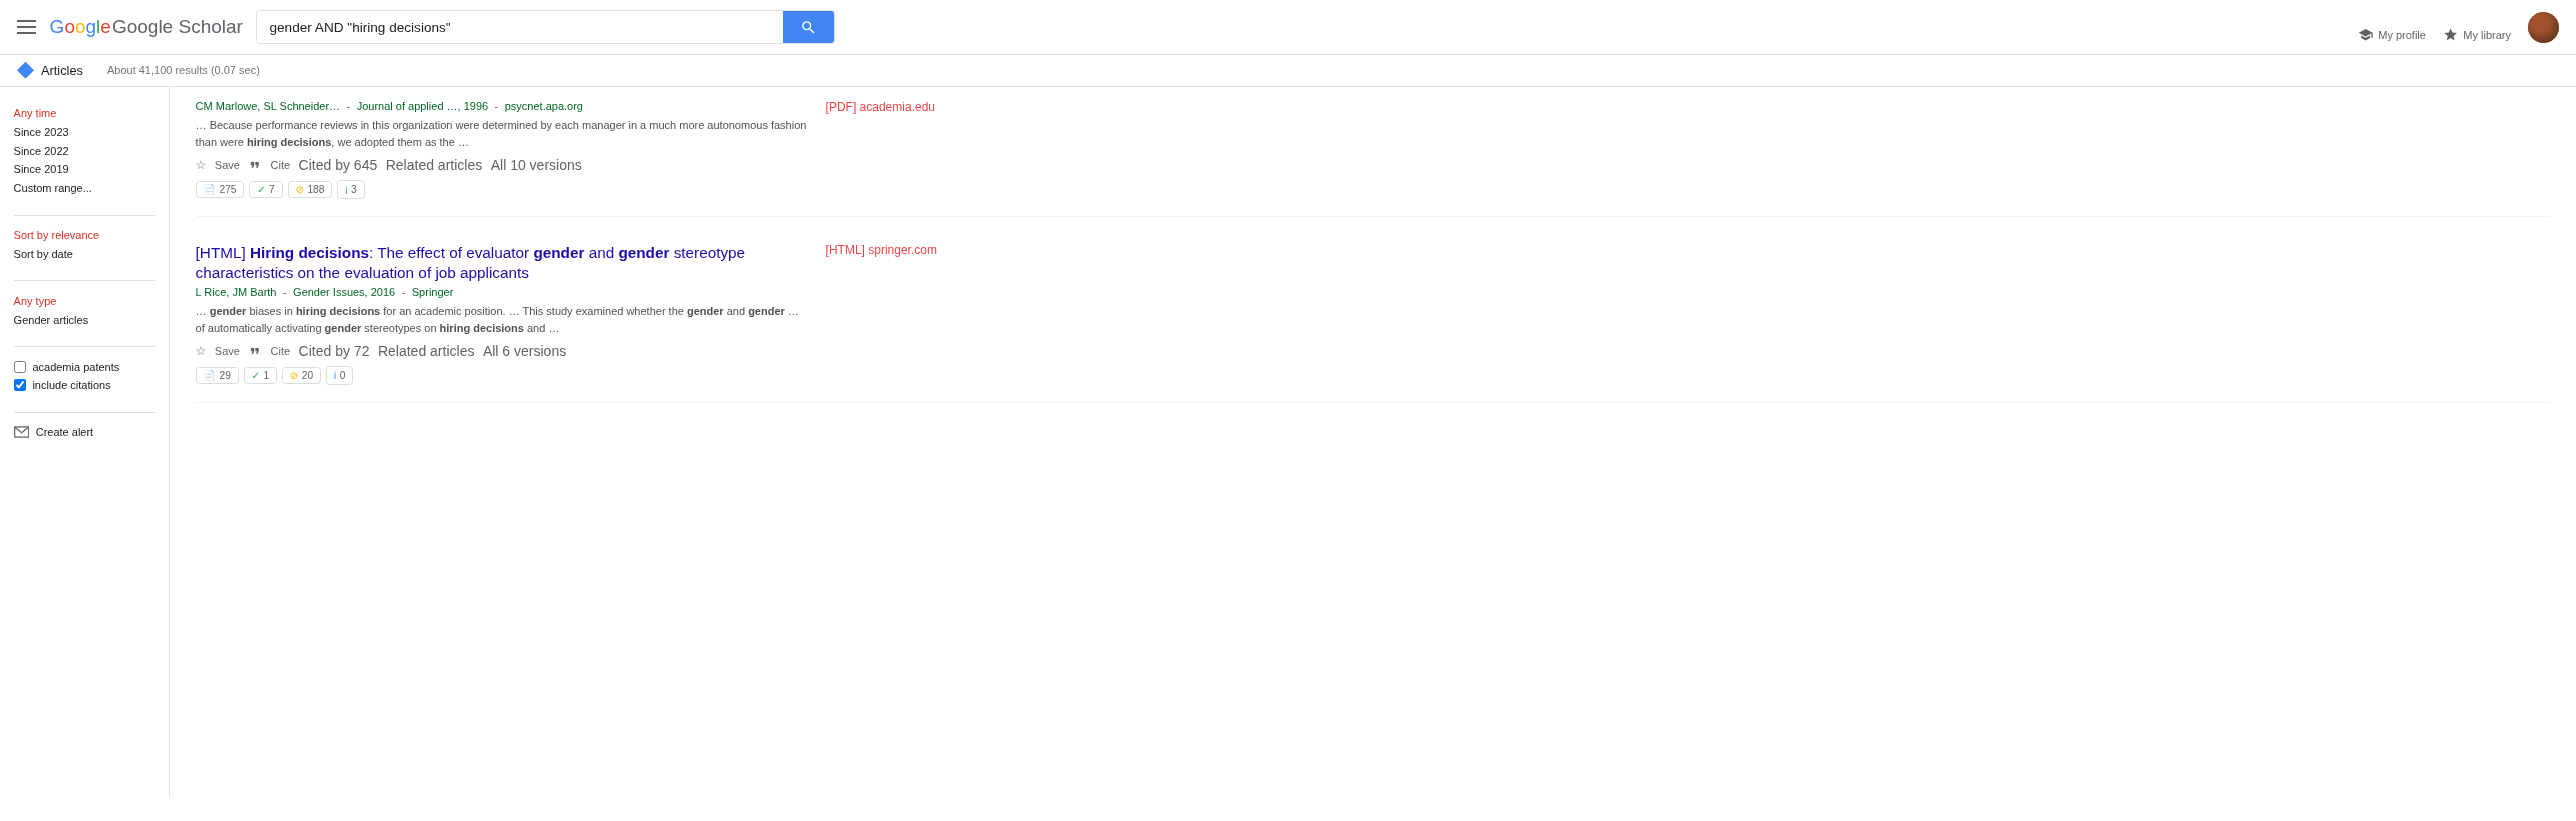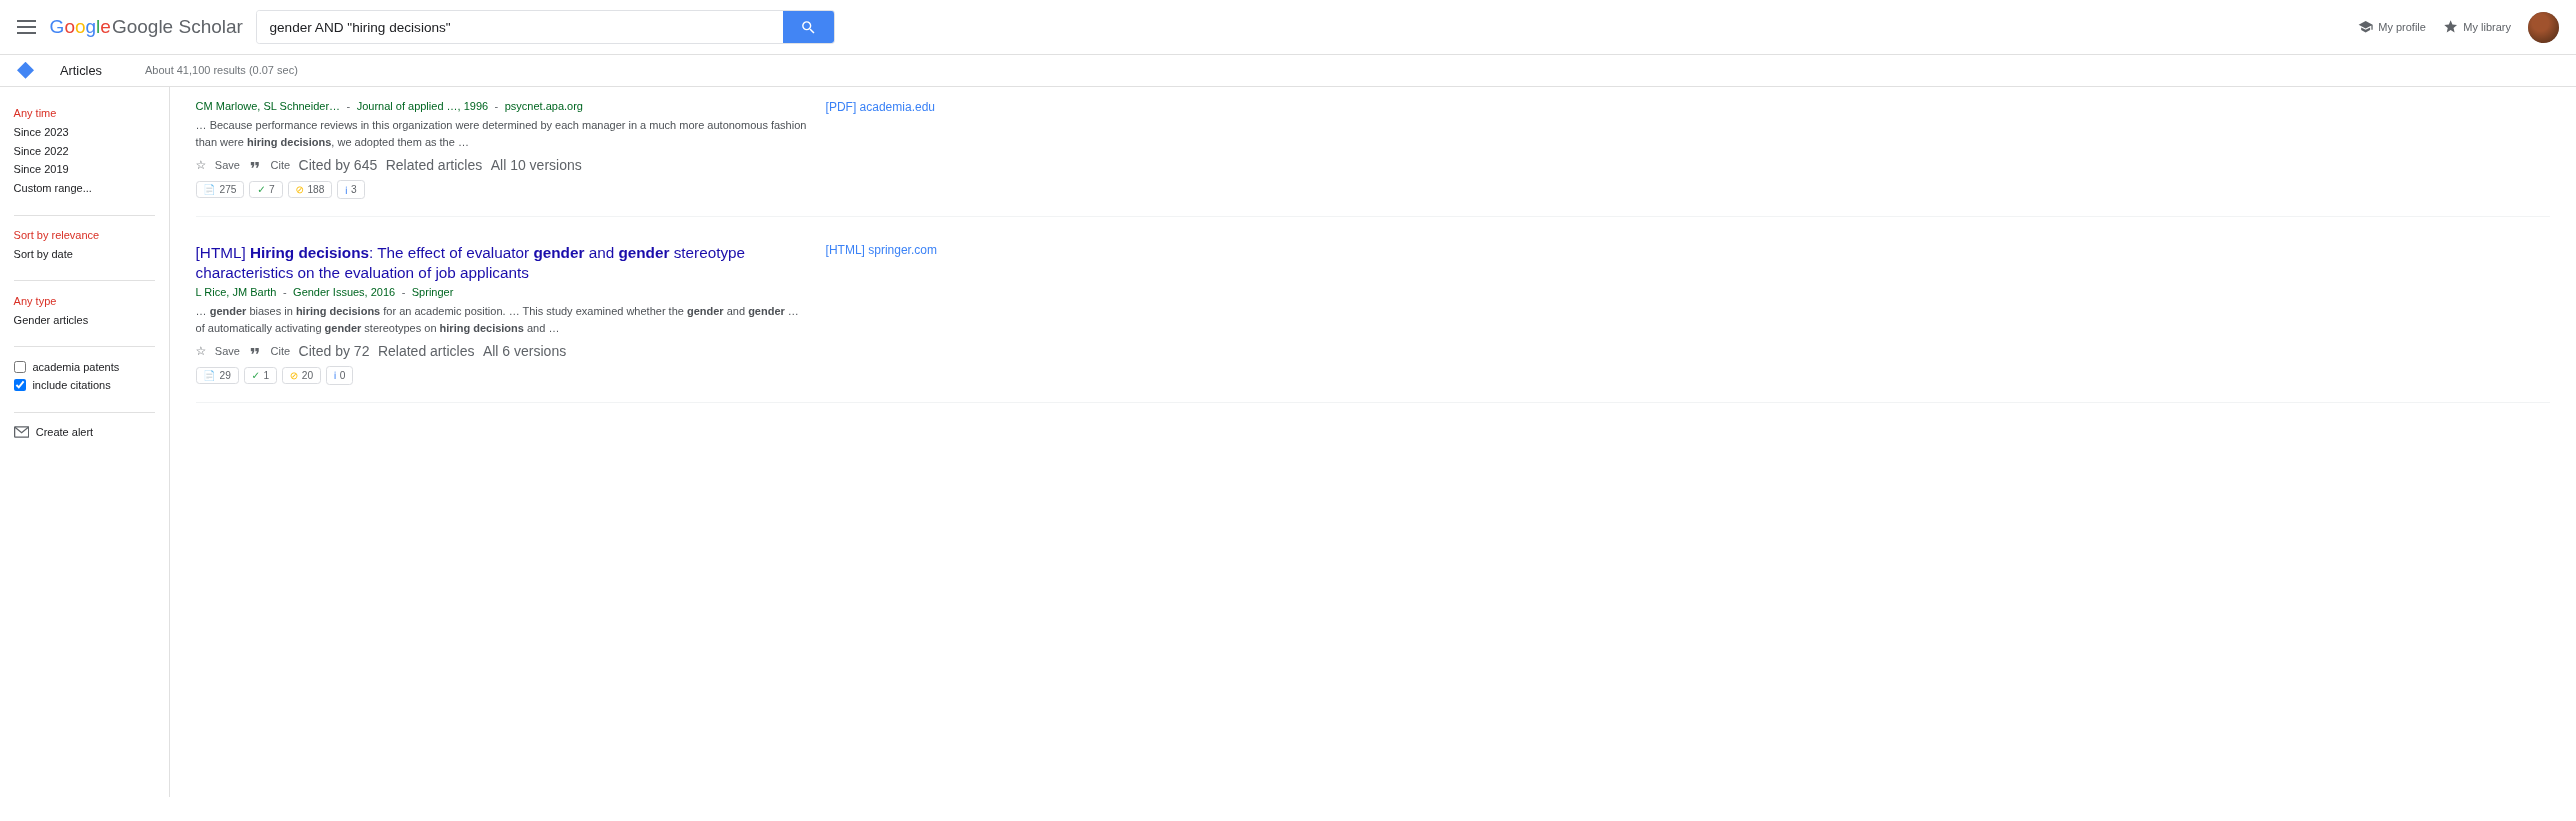--- a/index.html
+++ b/index.html
@@ -55,21 +55,21 @@
       padding: 0 17px;
       display: flex;
       align-items: center;
       justify-content: center;
     }
     .search-button svg { width: 17px; height: 17px; fill: white; }
 
     .header-right {
       margin-left: auto;
       display: flex;
-      align-items: center;
+      align-items: flex-end;
       gap: 17px;
     }
     .header-link {
       display: flex;
       align-items: center;
       gap: 5.1px;
       color: #5f6368;
       font-size: 11px;
       cursor: pointer;
       text-decoration: none;
@@ -86,21 +86,21 @@
       background: radial-gradient(circle at 40% 35%, #a0522d 30%, #6d3a1f 70%);
       border-radius: 50%;
     }
 
     
     .sub-header {
       display: flex;
       align-items: center;
       padding: 6.8px 17px;
       border-bottom: 0.9px solid #e0e0e0;
-      gap: 26px;
+      gap: 7px;
     }
     .articles-icon {
       width: 17px; height: 17px;
       background: #4285f4;
       clip-path: polygon(50% 0%, 100% 50%, 50% 100%, 0% 50%);
     }
     .articles-label { font-size: 12.8px; color: #202124; }
     .results-count { font-size: 11px; color: #70757a; margin-left: 17px; }
 
     
@@ -232,21 +232,21 @@
       border-radius: 3.4px;
       padding: 1.7px 6.8px;
       color: #5f6368;
     }
     .stat-badge .icon-doc { color: #5f6368; font-size: 10.2px; }
     .stat-badge .icon-check { color: #34a853; font-size: 10.2px; }
     .stat-badge .icon-circle { color: #fbbc05; font-size: 10.2px; }
     .stat-badge .icon-info { color: #4285f4; font-size: 10.2px; }
 
     .pdf-link {
-      color: #3b82f6;
+      color: #ef4444;
       font-size: 12px;
       cursor: pointer;
       text-decoration: none;
     }
   </style>
 </head>
 <body>
 
 <header class="header">
   <div class="hamburger-icon">

